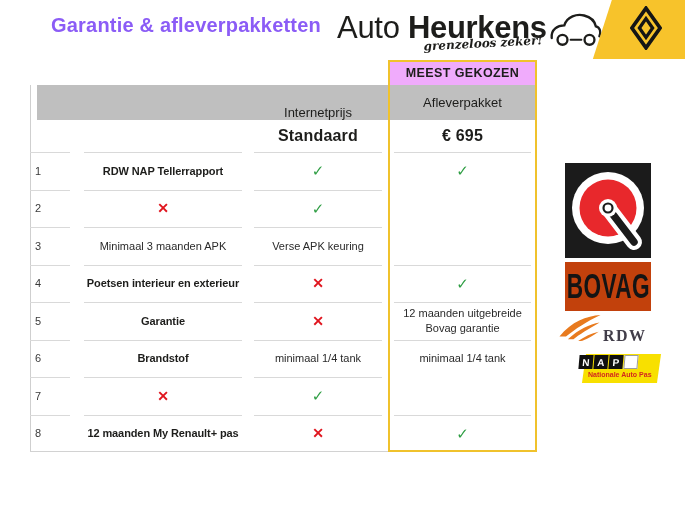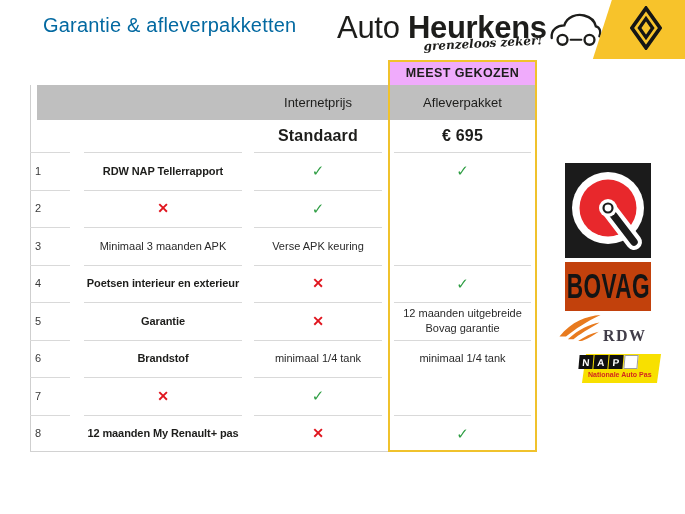--- a/index.html
+++ b/index.html
@@ -5,21 +5,21 @@
   * { margin:0; padding:0; box-sizing:border-box; }
   html,body { background:#fff; }
   .page {
     position:relative; width:685px; height:514px; background:#ffffff;
     font-family:"Liberation Sans", sans-serif; color:#1d1d1b; overflow:hidden;
   }
   .abs { position:absolute; }
   .fc { display:flex; align-items:center; justify-content:center; }
 
   
-  .page-title { left:43px; top:14px; font-size:20px; font-weight:400; letter-spacing:0.2px; color:#0369a1; }
+  .page-title { left:51px; top:14px; font-size:20px; font-weight:700; letter-spacing:0.2px; color:#8b5cf6; }
 
   .brand { left:337px; top:5px; width:238px; height:54px; display:flex; align-items:flex-start; }
   .brand-text { margin-top:7px; }
   .brand-name { font-size:31px; line-height:1; letter-spacing:-0.3px; white-space:nowrap;text-align:right; }
   .brand-name .light { font-weight:400; }
   .brand-name .bold { font-weight:700; }
   .brand-tagline {
     font-family:"DejaVu Serif", serif; font-style:italic; font-weight:700;
     font-size:12px; text-align:right; padding-right:4px; margin-top:1px;
     transform:rotate(-3deg); transform-origin:left center;
@@ -31,21 +31,21 @@
     clip-path:polygon(23% 0, 100% 0, 100% 100%, 3% 100%);
     display:flex; align-items:center; justify-content:center; padding-left:16px;
   }
 
   
   .table { left:30px; top:60px; width:507px; height:392px; }
   .t-left-border { left:0; top:25px; bottom:0; width:1px; background:#cfcfcf; }
   .t-bottom-border { left:0; bottom:0; width:360px; height:1px; background:#d2d2d2; }
   .gray-band { left:7px; top:25px; width:500px; height:35px; background:#bfbfbf; }
   .hdr-label { font-size:13px; color:#1d1d1b; }
-  .hdr-internet { left:218px; top:25px; width:140px; height:35px; }
+  .hdr-internet { left:218px; top:35px; width:140px; height:35px; }
   .hdr-aflever  { left:358px; top:25px; width:149px; height:35px; }
   .badge { left:358px; top:0; width:149px; height:25px; font-weight:700; font-size:12.5px; letter-spacing:0.4px; background:#f0abfc; z-index:4; }
   .price { font-weight:700; font-size:16px; letter-spacing:0.2px; }
   .price-internet { left:218px; top:60px; width:140px; height:32px; }
   .price-aflever  { left:358px; top:60px; width:149px; height:32px; }
 
   .rows { left:0; top:92px; width:507px; height:300px; display:flex; flex-direction:column; }
   .row { flex:1; display:grid; grid-template-columns:48px 170px 140px 149px; }
   .cell {
     position:relative; display:flex; align-items:center; justify-content:center;

